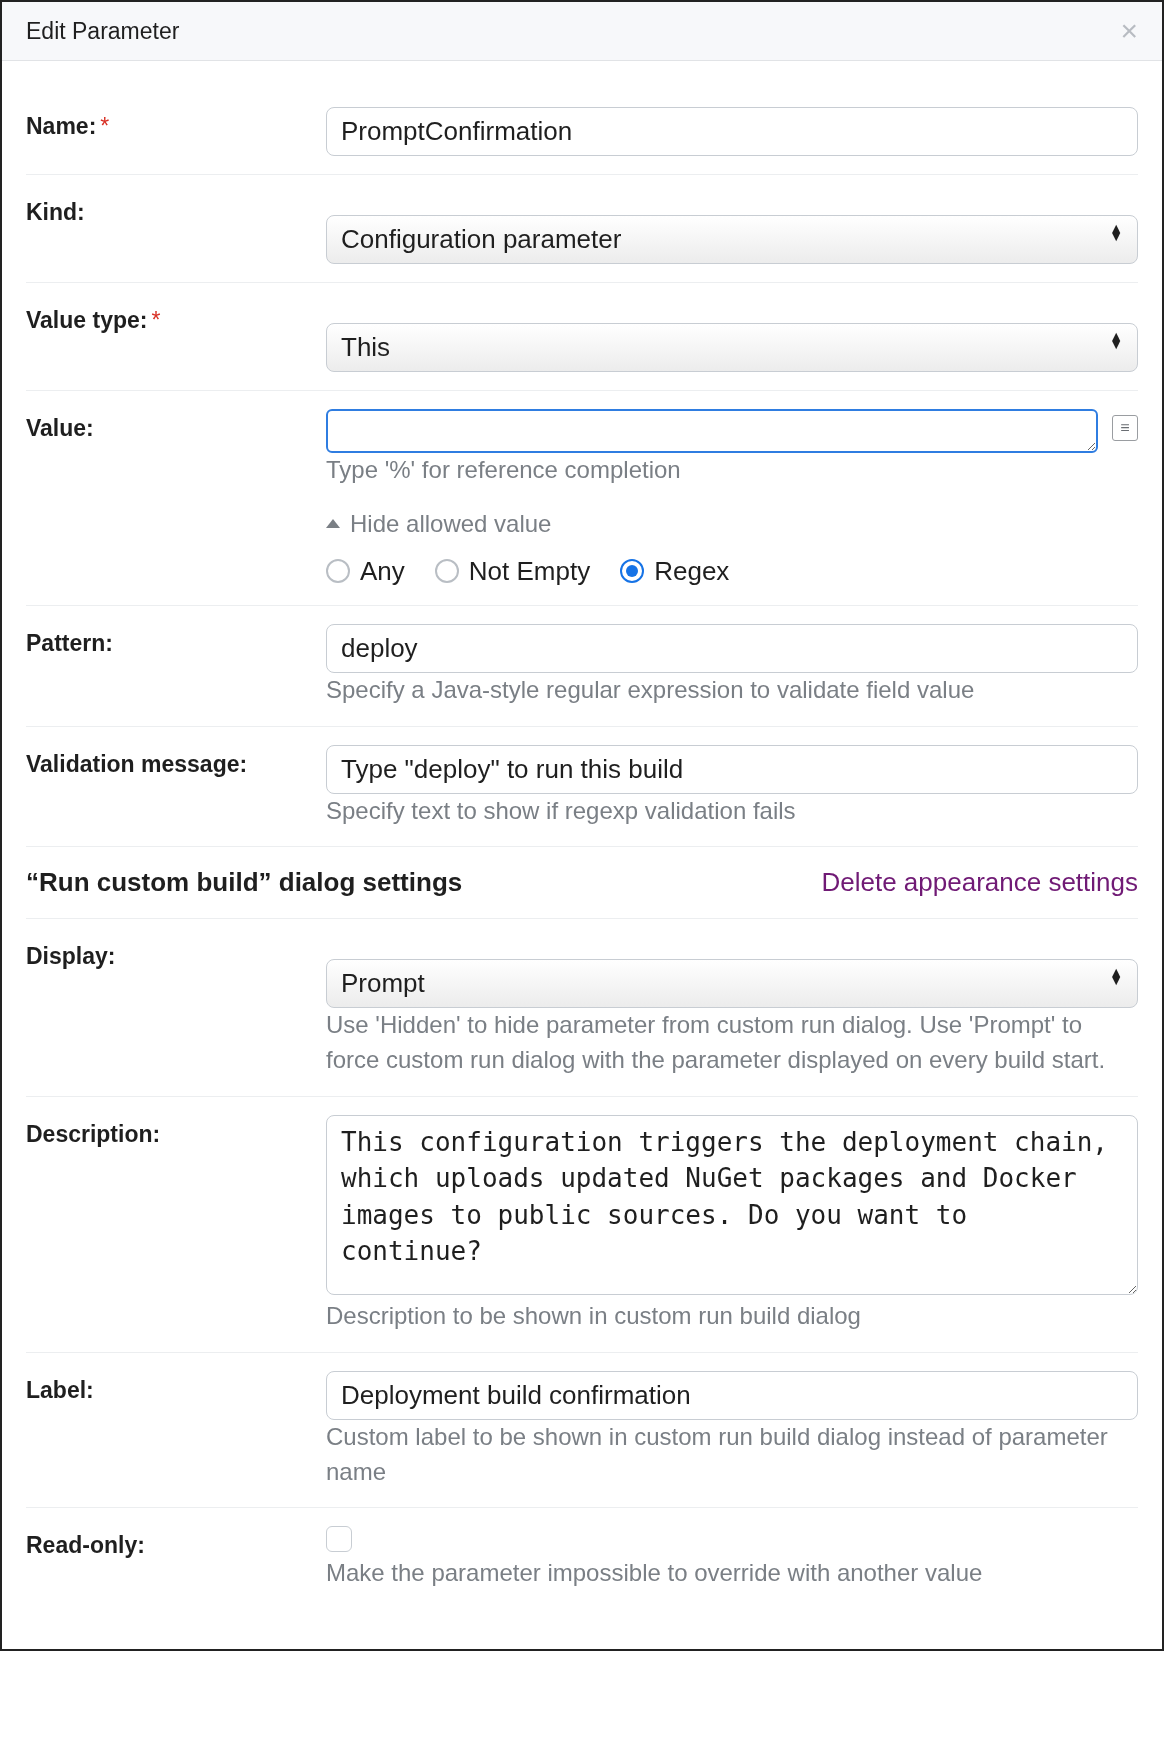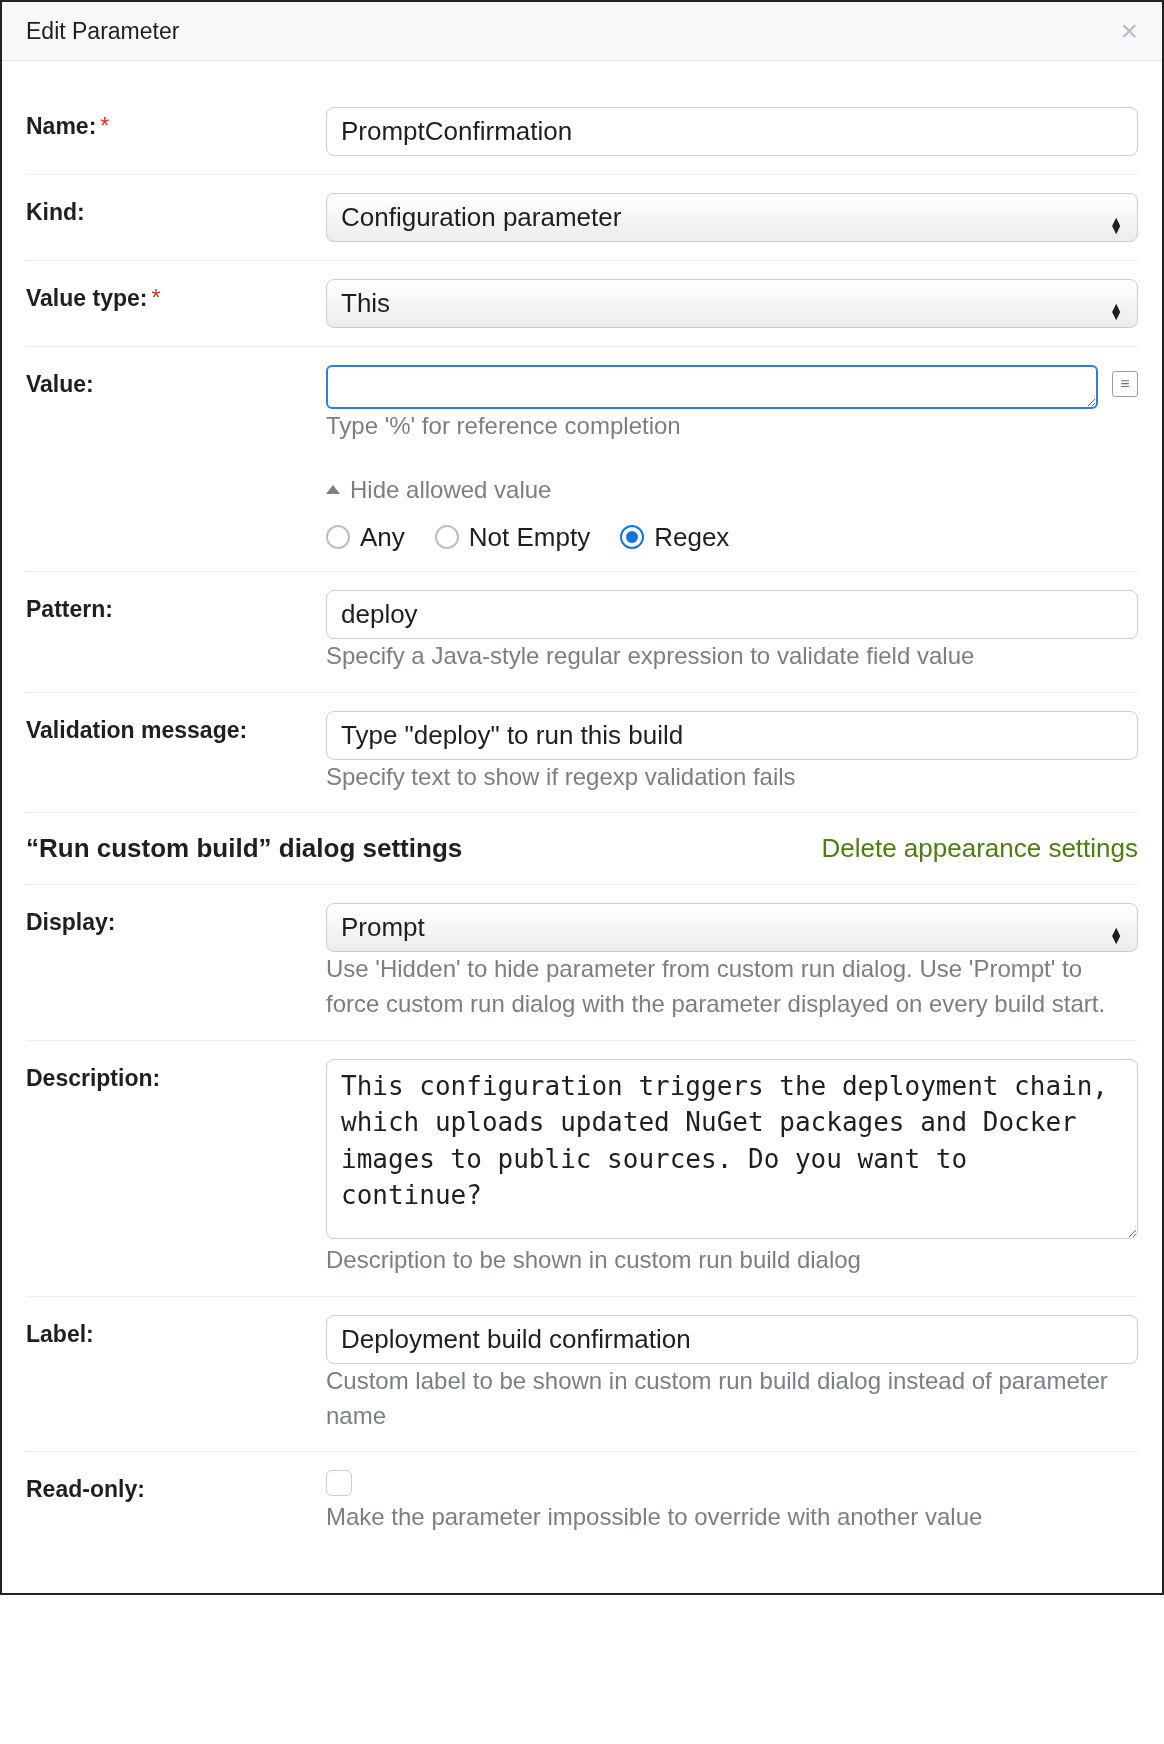--- a/index.html
+++ b/index.html
@@ -80,42 +80,43 @@
     display:inline-flex;
     align-items:center;
     justify-content:center;
     font-size:16px;
     color:#6a6e73;
   }
   .select-like {
     background: linear-gradient(#ffffff,#ececec);
     position:relative;
     display:flex;
-    align-items:flex-end;
+    align-items:flex-start;
     justify-content:space-between;
+    margin-top:22px;
   }
   .select-arrows {
     display:inline-flex;
     flex-direction:column;
     line-height:8px;
     font-size:14px;
     color:#1f1f1f;
   }
   .hint {
     color:#7a7f85;
     font-size:24px;
     line-height:1.45;
   }
   .toggle-line {
     display:flex;
     align-items:center;
     gap:10px;
     color:#7a7f85;
     font-size:24px;
-    margin-top:32px;
+    margin-top:22px;
   }
   .caret-up {
     width:0; height:0;
     border-left:7px solid transparent;
     border-right:7px solid transparent;
     border-bottom:9px solid #7a7f85;
   }
   .radio-row {
     display:flex;
     align-items:center;
@@ -151,21 +152,21 @@
     padding:20px 0;
     border-bottom:1px solid #eceef0;
   }
   .section-title {
     font-size:26px;
     font-weight:700;
     color:#1f1f1f;
   }
   .section-link {
     font-size:26px;
-    color:#4d7c0f;
+    color:#701a75;
   }
   .textarea-input {
     font-family: ui-monospace, SFMono-Regular, Menlo, Consolas, monospace;
     min-height:180px;
     resize:both;
     line-height:1.4;
   }
   .checkbox {
     width:26px; height:26px;
     border:1px solid #c8cdd3;

